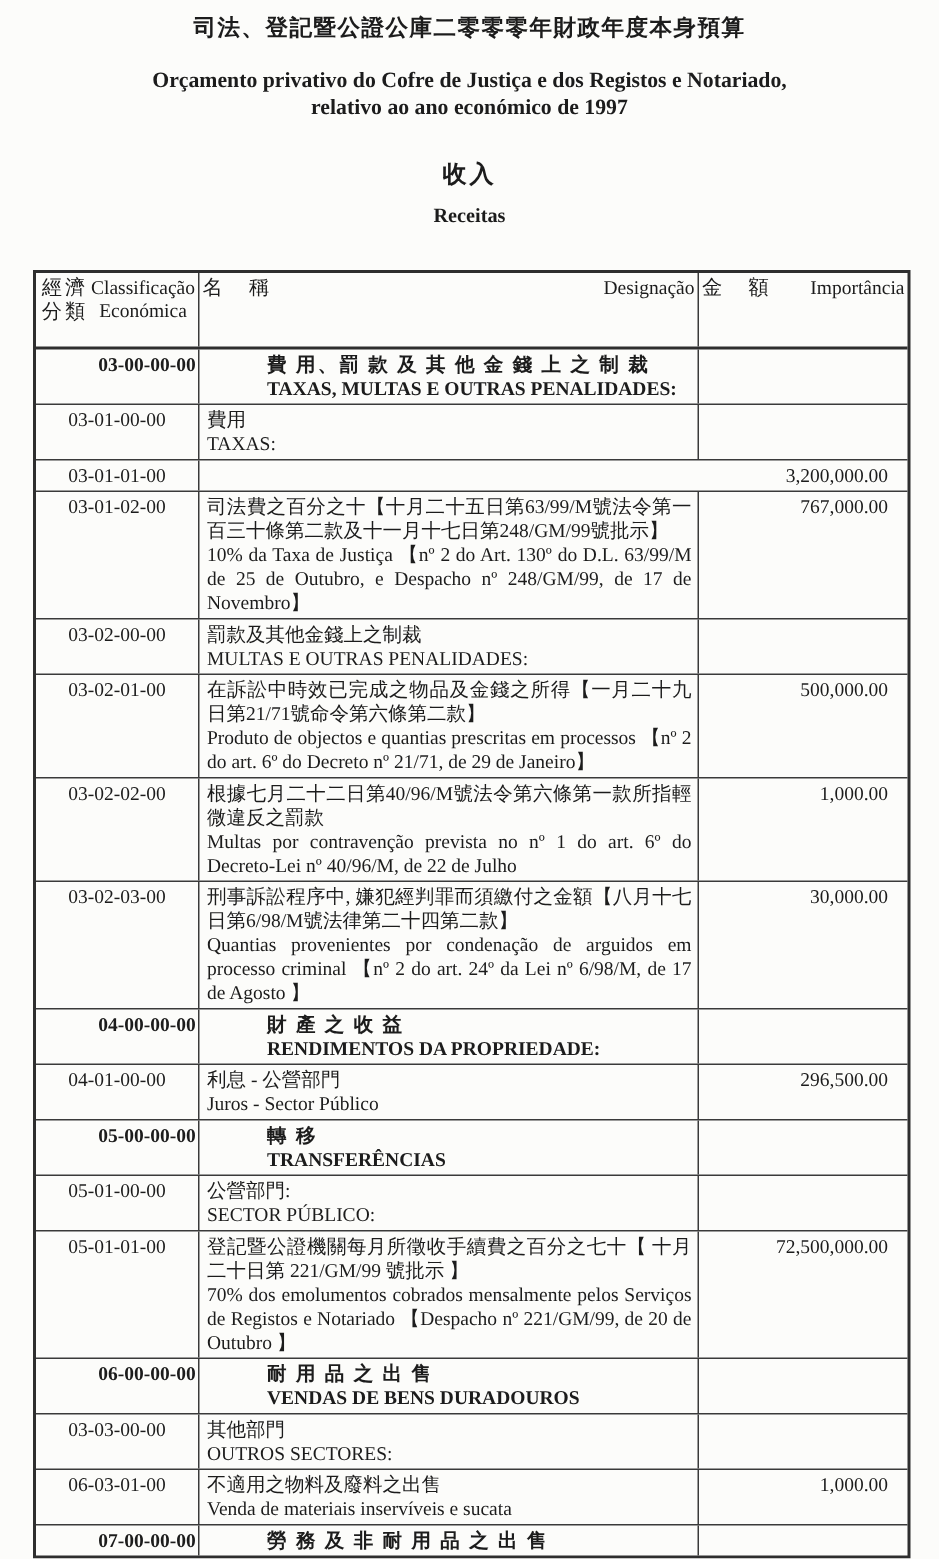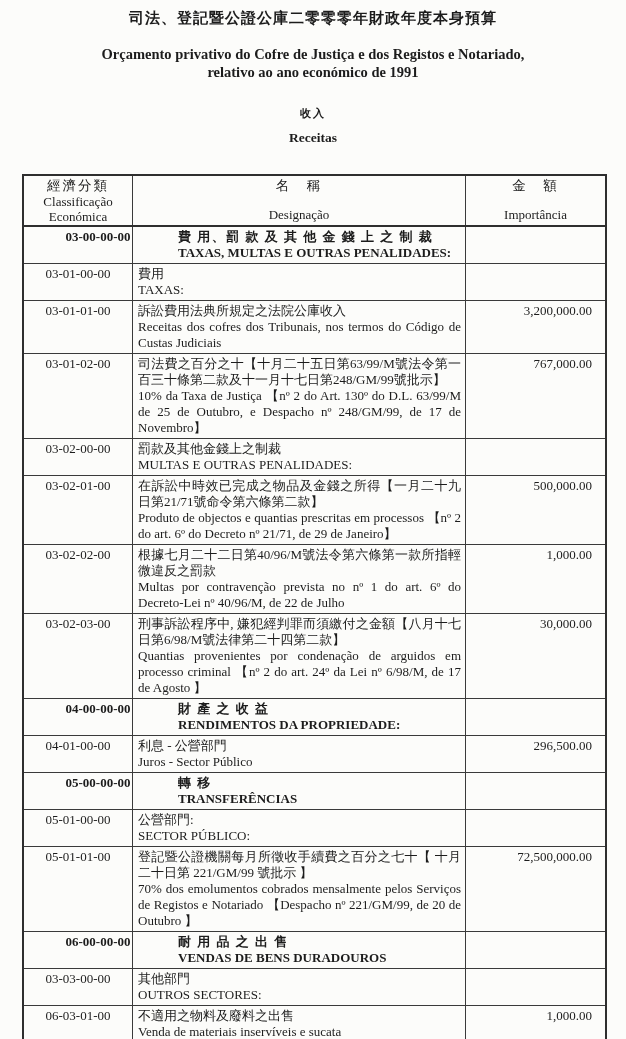--- a/index.html
+++ b/index.html
@@ -23,21 +23,21 @@
   .title-pt {
     text-align: center;
     font-weight: bold;
     font-size: 14.5px;
     line-height: 18px;
   }
   .section-zh {
     text-align: center;
     font-family: "Liberation Sans", "DejaVu Sans", sans-serif;
     font-weight: bold;
-    font-size: 11px;
+    font-size: 16px;
     letter-spacing: 2px;
     margin-top: 25px;
   }
   .section-pt {
     text-align: center;
     font-weight: bold;
     font-size: 13.5px;
     margin-top: 9px;
     margin-bottom: 28px;
   }
@@ -69,21 +69,21 @@
   .cell-amount {
     flex: 1 1 auto;
     text-align: right;
     padding: 2px 13px 2px 2px;
     line-height: 16px;
   }
 
   
   .thead .cell-code, .thead .cell-name, .thead .cell-amount {
     height: 49px;
-    display: flex; flex-direction: column;
+    display: flex; flex-direction: row;
     justify-content: space-between;
     text-align: center;
     padding: 2px 2px 3px 2px;
   }
   .hz { font-size: 13.5px; letter-spacing: 2px; }
   .hp { font-size: 13px; line-height: 15px; }
 
   .zh-line { text-align: justify; }
   .pt-line { text-align: justify; }
   .bold .cell-code, .bold .zh-line, .bold .pt-line { font-weight: bold; padding-left: 40px; }
@@ -91,21 +91,21 @@
 </style>
 </head>
 <body>
 
 <div class="page">
 
   <div class="title-zh">司法、登記暨公證公庫二零零零年財政年度本身預算</div>
 
   <div class="title-pt">
     <div>Orçamento privativo do Cofre de Justiça e dos Registos e Notariado,</div>
-    <div>relativo ao ano económico de 1991</div>
+    <div>relativo ao ano económico de 1997</div>
   </div>
 
   <div class="section-zh">收入</div>
   <div class="section-pt">Receitas</div>
 
   <div class="budget-table">
 
     <div class="thead">
       <div class="cell-code">
         <div class="hz">經濟分類</div>
@@ -138,24 +138,20 @@
     <div class="cell-code">03-01-00-00</div>
     <div class="cell-name">
       <div class="zh-line">費用</div>
       <div class="pt-line">TAXAS:</div>
     </div>
     <div class="cell-amount"></div>
   </div>
 
   <div class="trow">
     <div class="cell-code">03-01-01-00</div>
-    <div class="cell-name">
-      <div class="zh-line">訴訟費用法典所規定之法院公庫收入</div>
-      <div class="pt-line">Receitas dos cofres dos Tribunais, nos termos do Código de Custas Judiciais</div>
-    </div>
     <div class="cell-amount">3,200,000.00</div>
   </div>
 
   <div class="trow">
     <div class="cell-code">03-01-02-00</div>
     <div class="cell-name">
       <div class="zh-line">司法費之百分之十【十月二十五日第63/99/M號法令第一百三十條第二款及十一月十七日第248/GM/99號批示】</div>
       <div class="pt-line">10% da Taxa de Justiça 【nº 2 do Art. 130º do D.L. 63/99/M de 25 de Outubro, e Despacho nº 248/GM/99, de 17 de Novembro】</div>
     </div>
     <div class="cell-amount">767,000.00</div>

